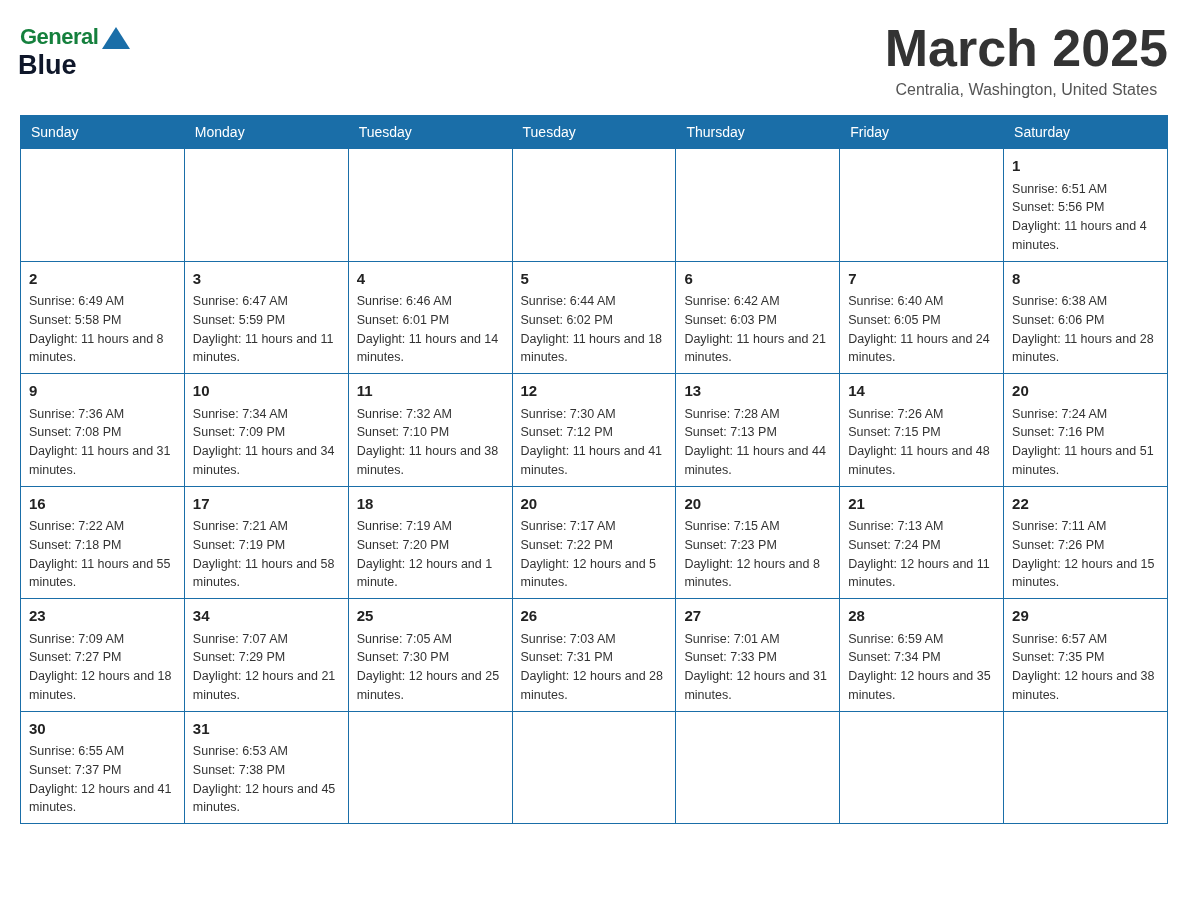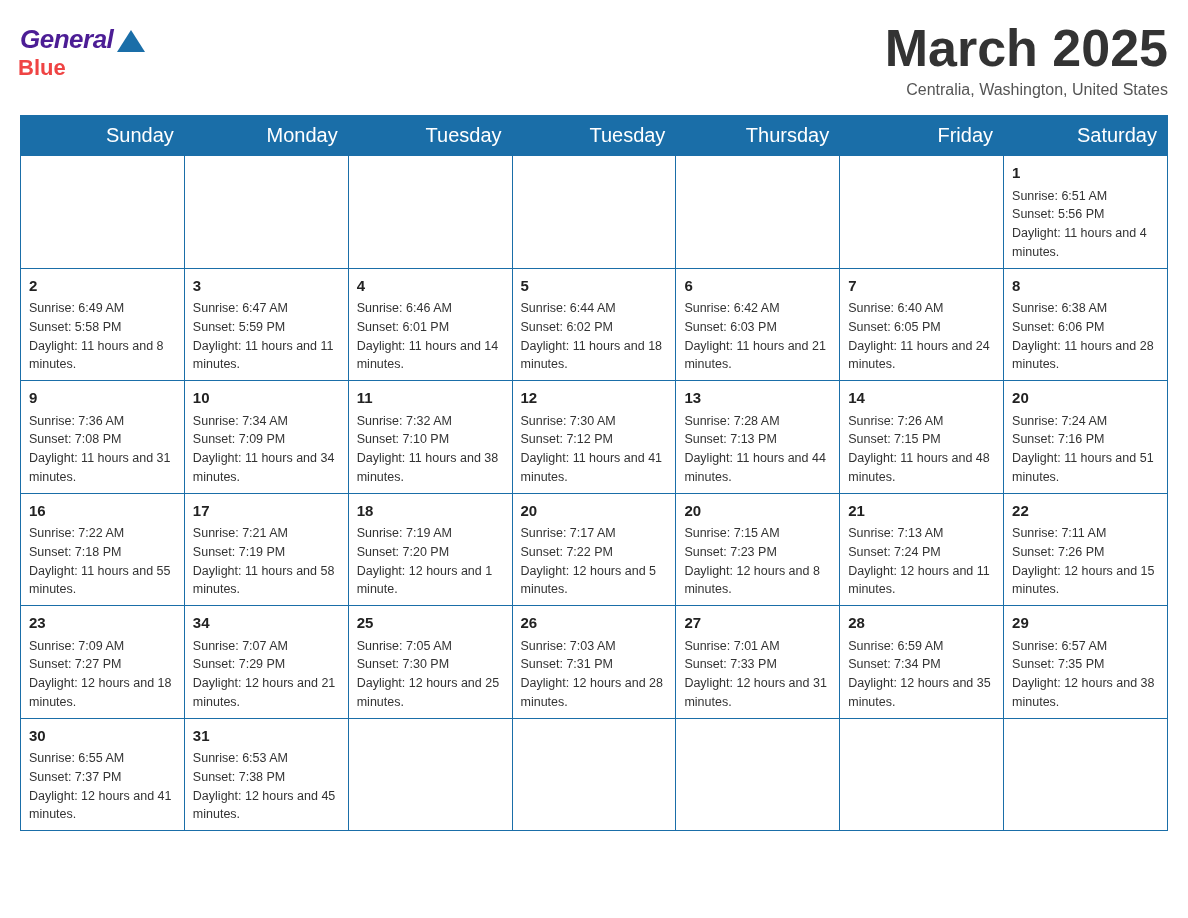--- a/index.html
+++ b/index.html
@@ -23,66 +23,65 @@
       display: flex;
       flex-direction: column;
       align-items: flex-start;
       padding-top: 4px;
     }
     .logo-top {
       display: flex;
       align-items: center;
     }
     .logo-general {
-      font-size: 26px;
+      font-size: 22px;
       font-weight: bold;
-      color: #4c1d95;
+      color: #15803d;
       letter-spacing: -0.5px;
-      font-style: italic;
     }
     .logo-triangle {
       width: 0;
       height: 0;
       border-left: 14px solid transparent;
       border-right: 14px solid transparent;
       border-bottom: 22px solid #1a6ea8;
       margin-left: 4px;
       margin-top: 2px;
     }
     .logo-blue {
-      font-size: 22px;
+      font-size: 27px;
       font-weight: bold;
-      color: #ef4444;
+      color: #0f172a;
       margin-left: -2px;
     }
     .title-block {
-      text-align: right;
+      text-align: center;
     }
     .month-title {
       font-size: 52px;
       font-weight: bold;
       color: #333;
       line-height: 1.1;
     }
     .location {
       font-size: 16px;
       color: #555;
       margin-top: 4px;
     }
     .calendar {
       width: 100%;
       border-collapse: collapse;
     }
     .calendar th {
       background-color: #1a6ea8;
       color: #fff;
-      font-size: 20px;
+      font-size: 14px;
       font-weight: normal;
       padding: 8px 10px;
-      text-align: right;
+      text-align: left;
       border: 1px solid #1a6ea8;
     }
     .calendar td {
       vertical-align: top;
       border: 1px solid #1a6ea8;
       padding: 6px 8px;
       width: 14.28%;
       min-height: 110px;
       font-size: 12.5px;
       line-height: 1.5;

